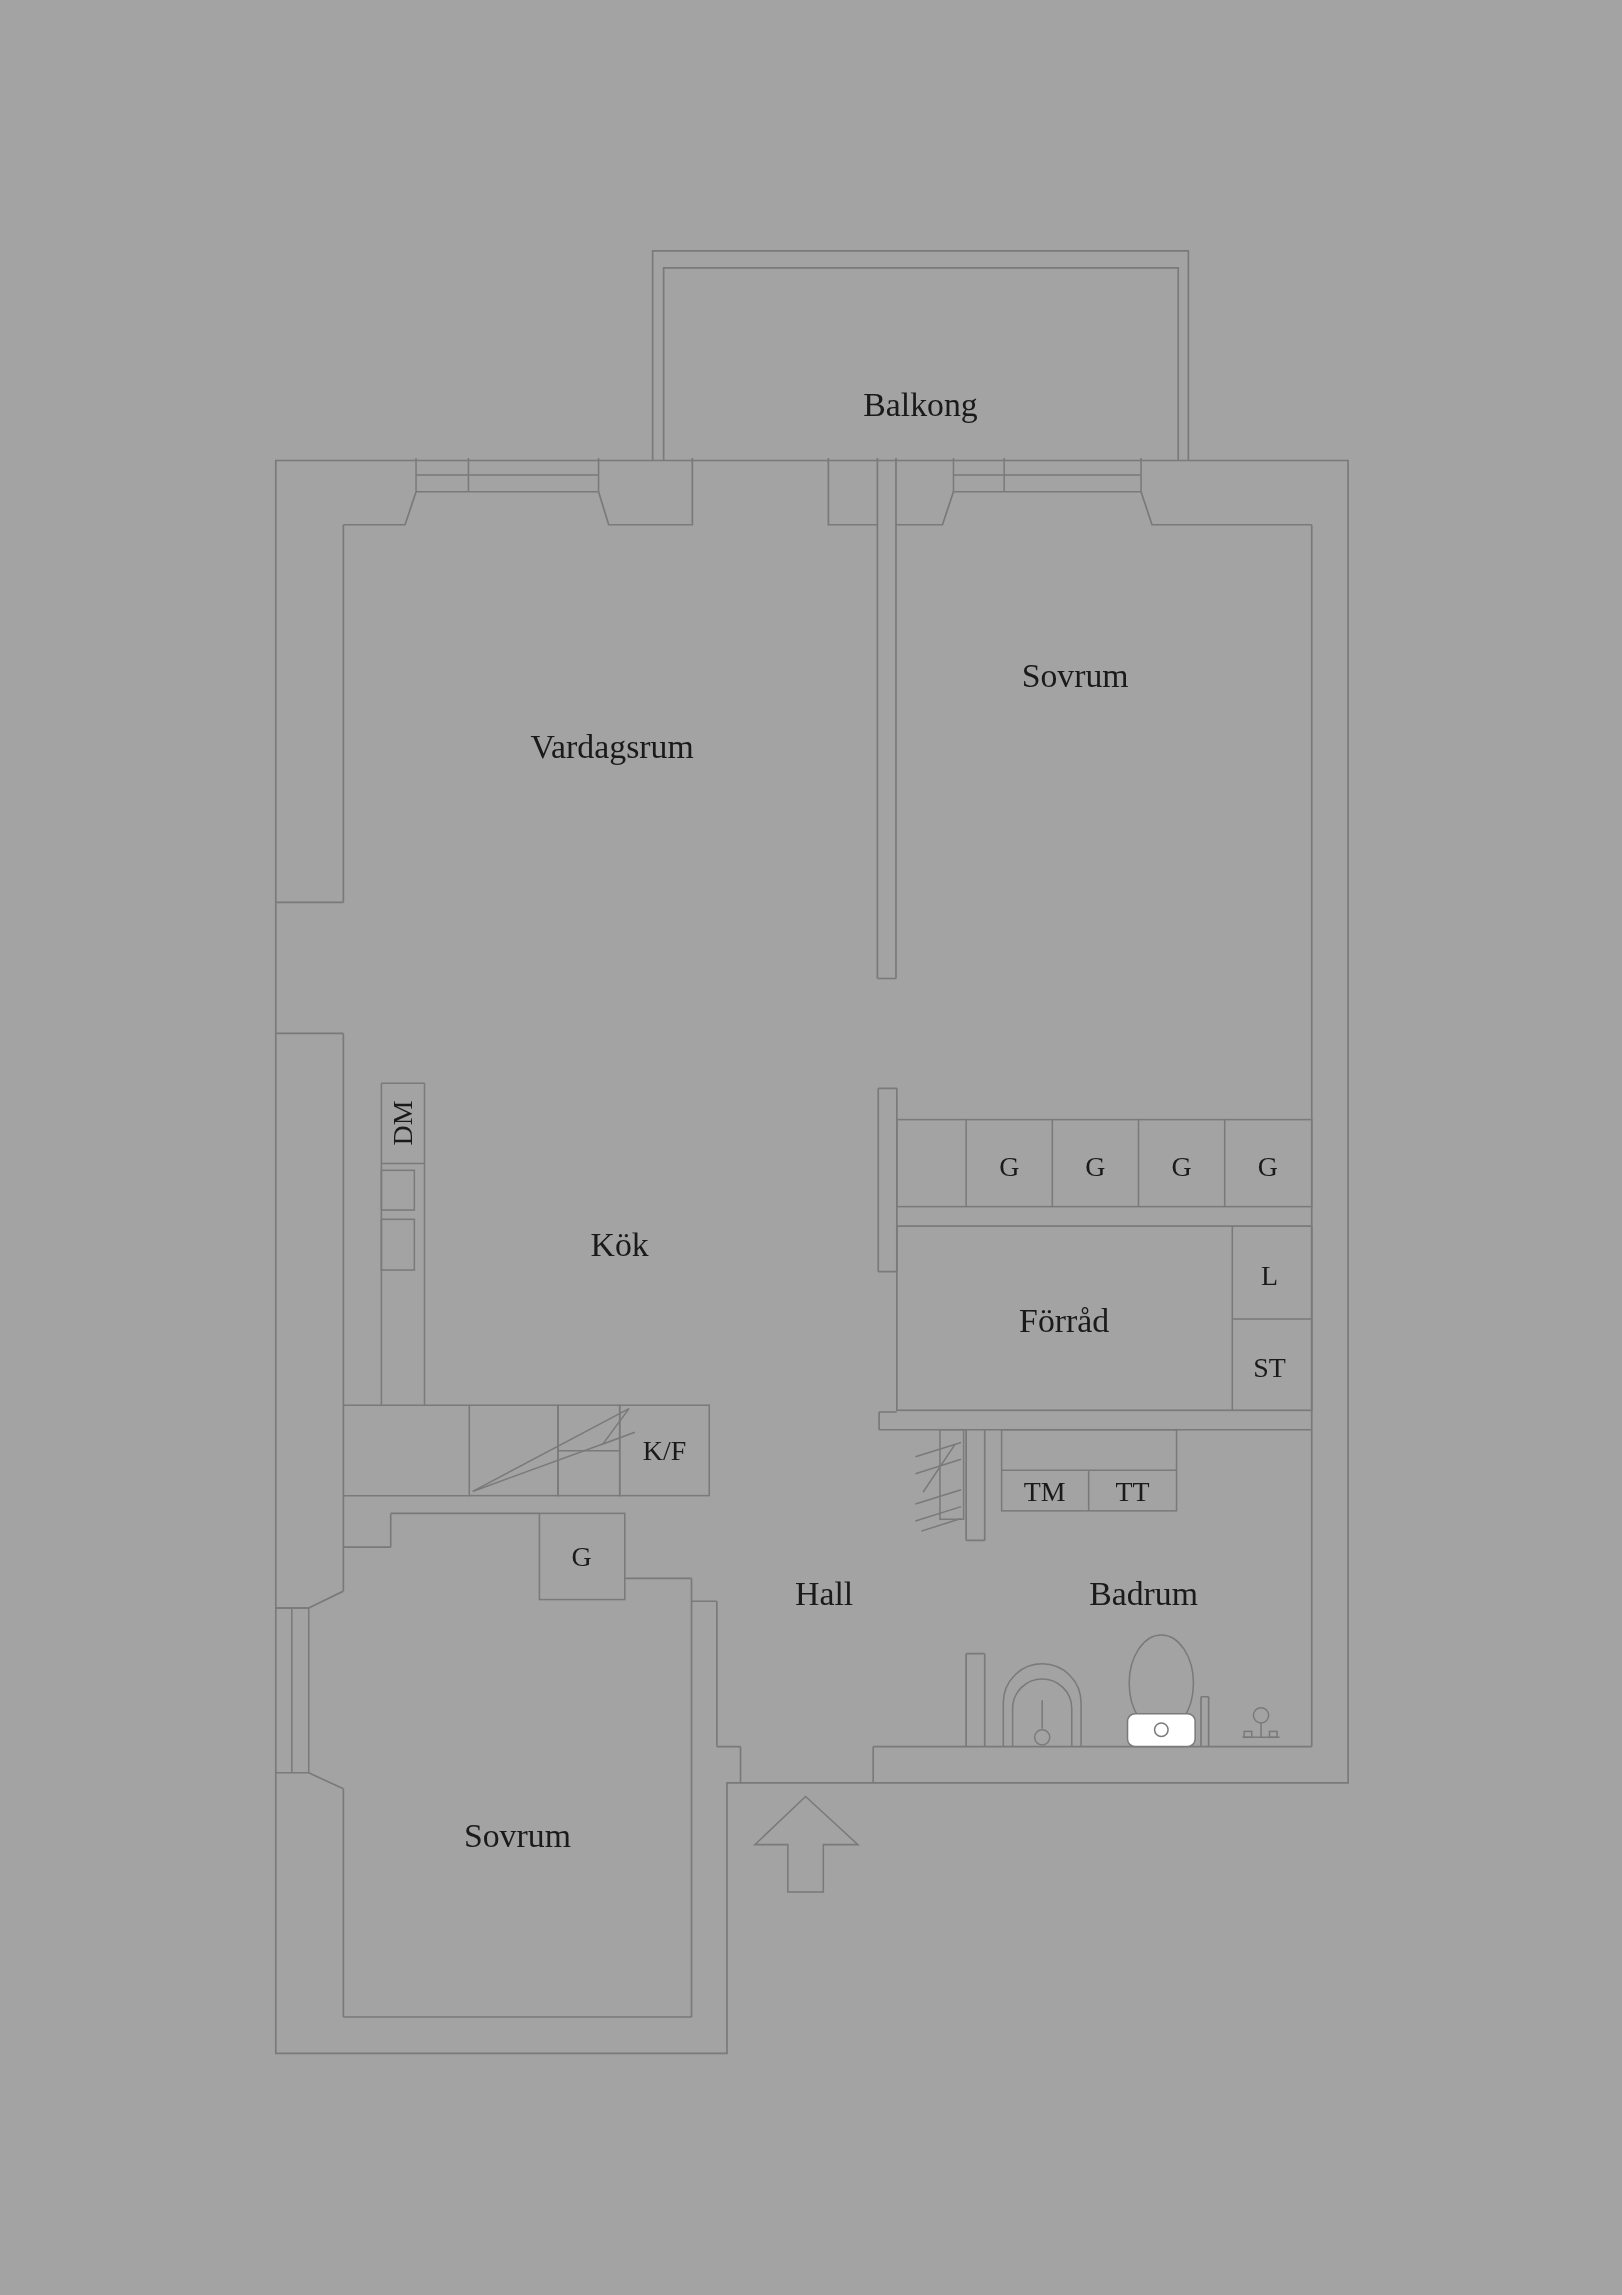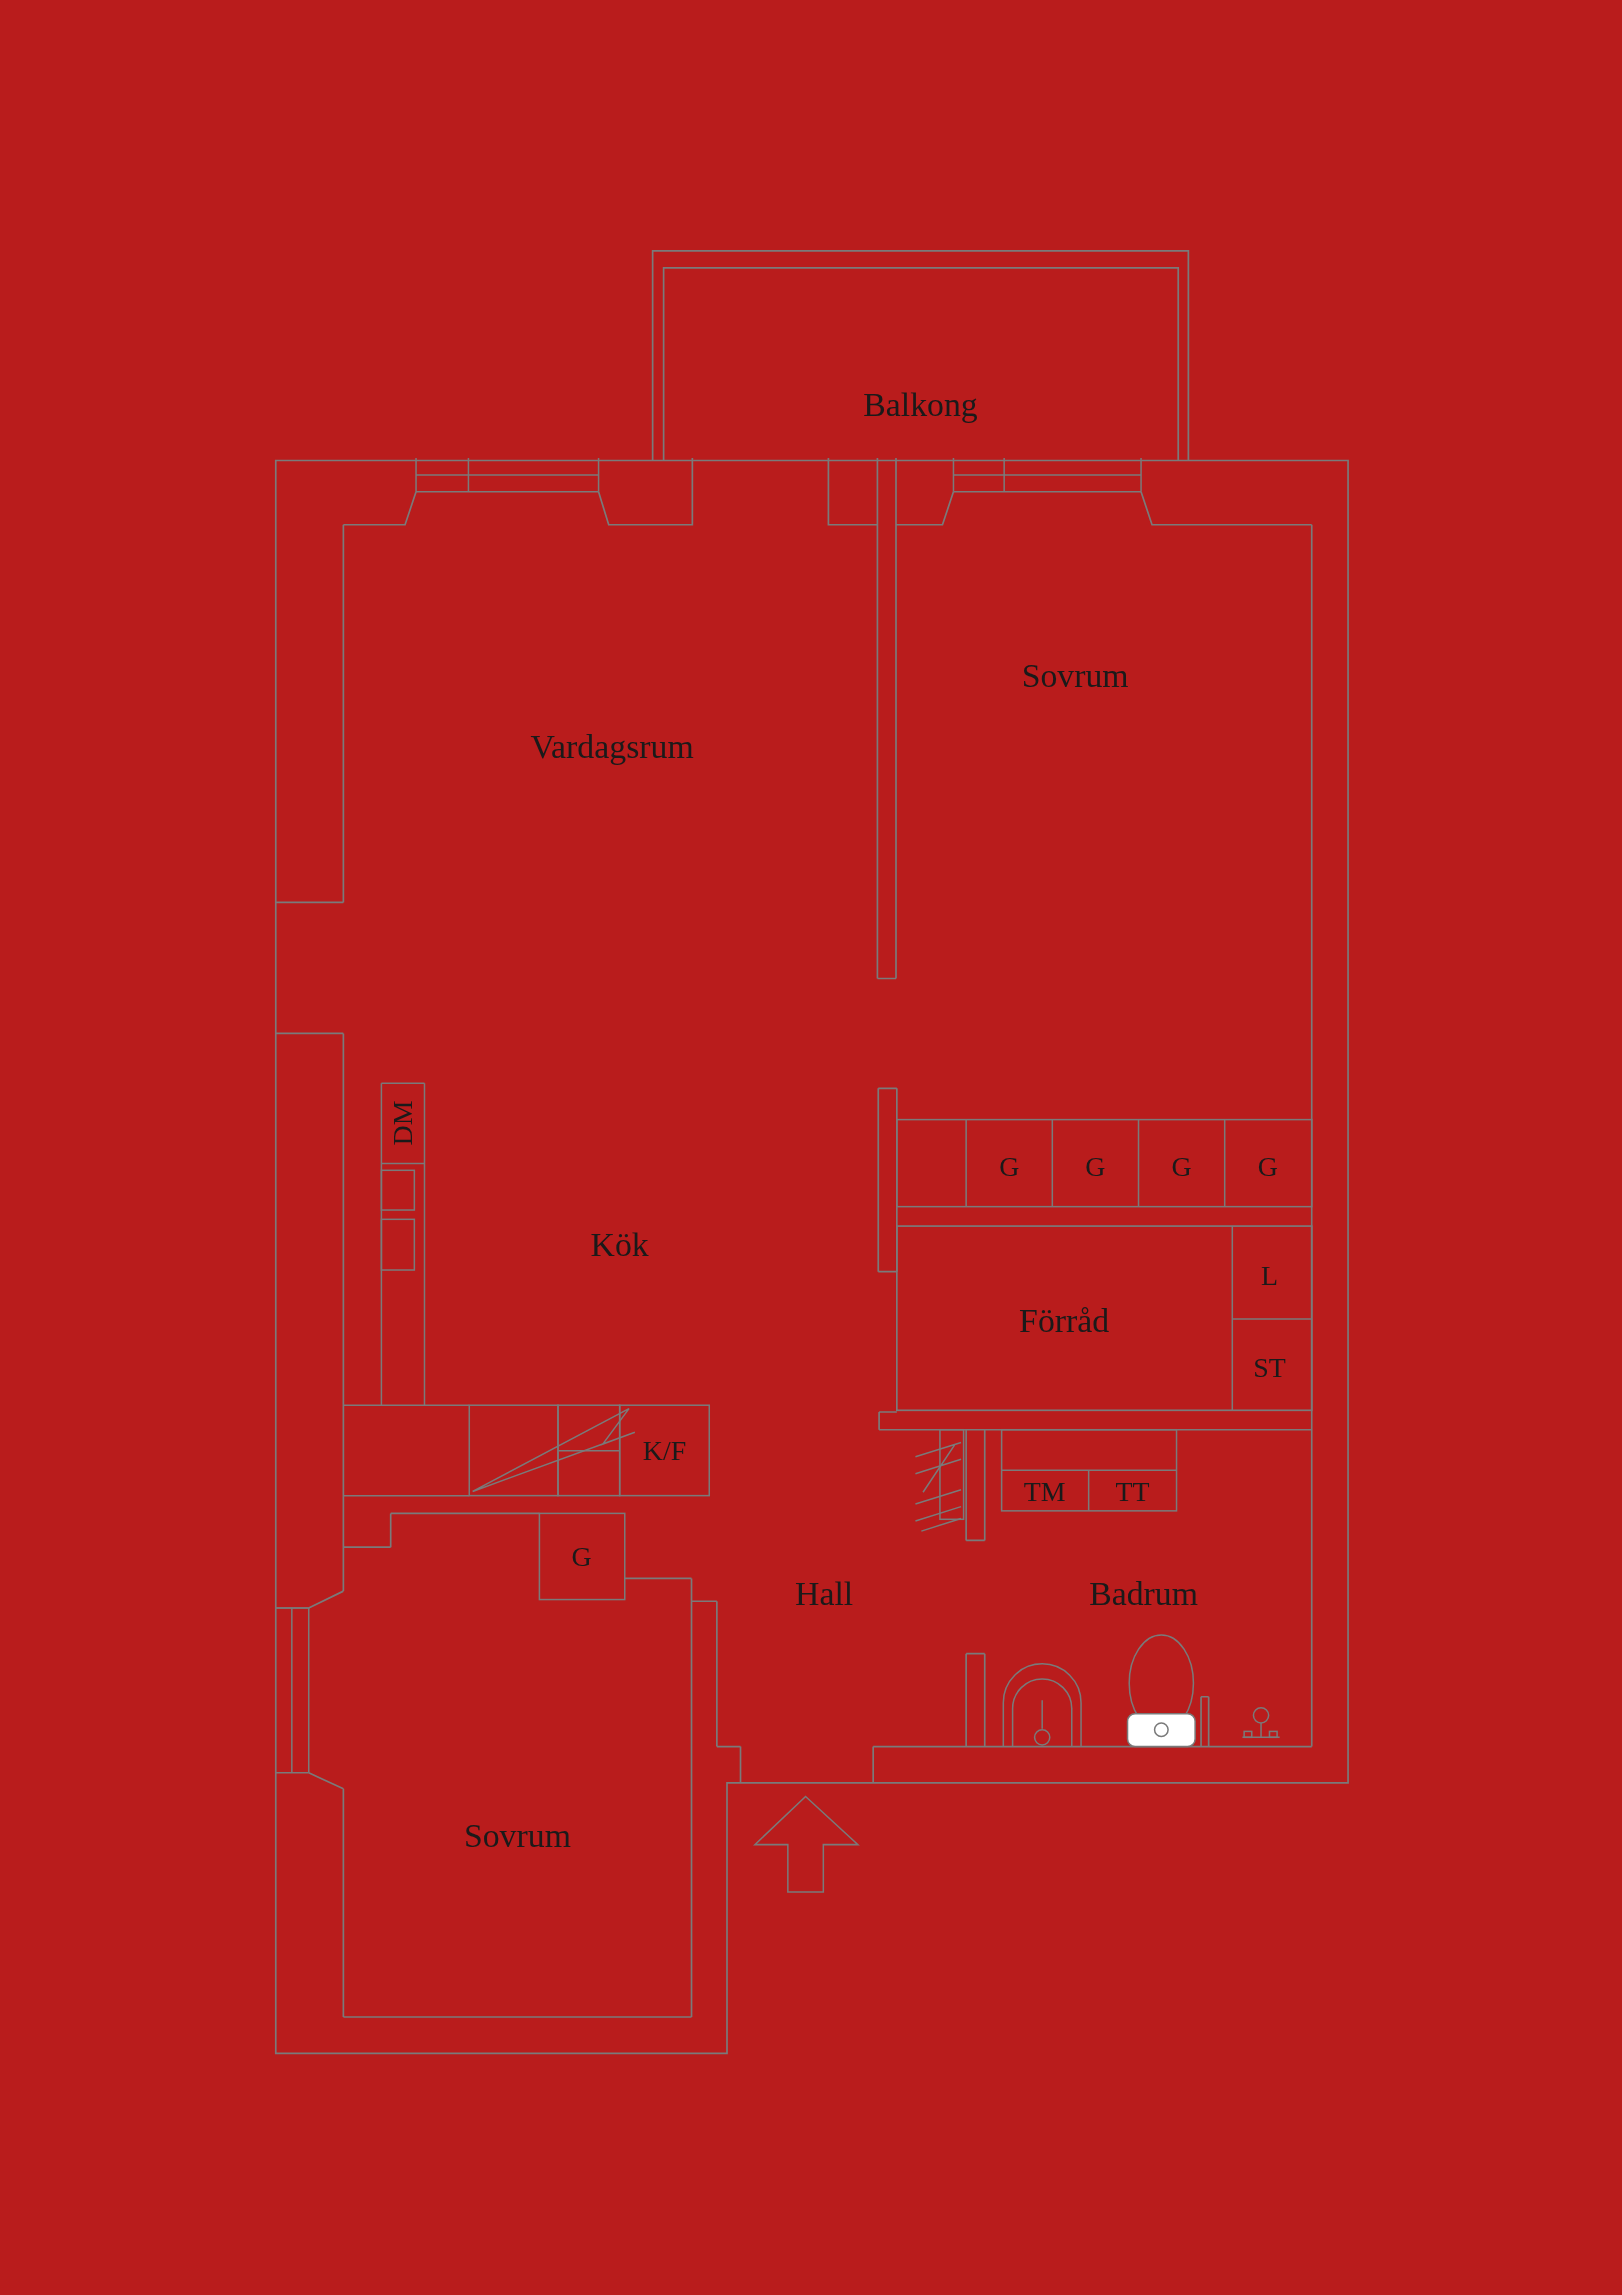--- a/index.html
+++ b/index.html
@@ -3,21 +3,21 @@
 <meta charset="utf-8">
 <style>
   html, body {
     margin: 0;
     padding: 0;
     background: #ffffff;
   }
   .page {
     width: 1623px;
     height: 2295px;
-    background: #b91c1c;
+    background: #a3a3a3;
     position: relative;
     font-family: "Liberation Serif", "DejaVu Serif", serif;
   }
   svg { display: block; }
   .wall {
     fill: none;
     stroke: #7a7a7a;
     stroke-width: 2;
     stroke-linecap: butt;
     stroke-linejoin: miter;

